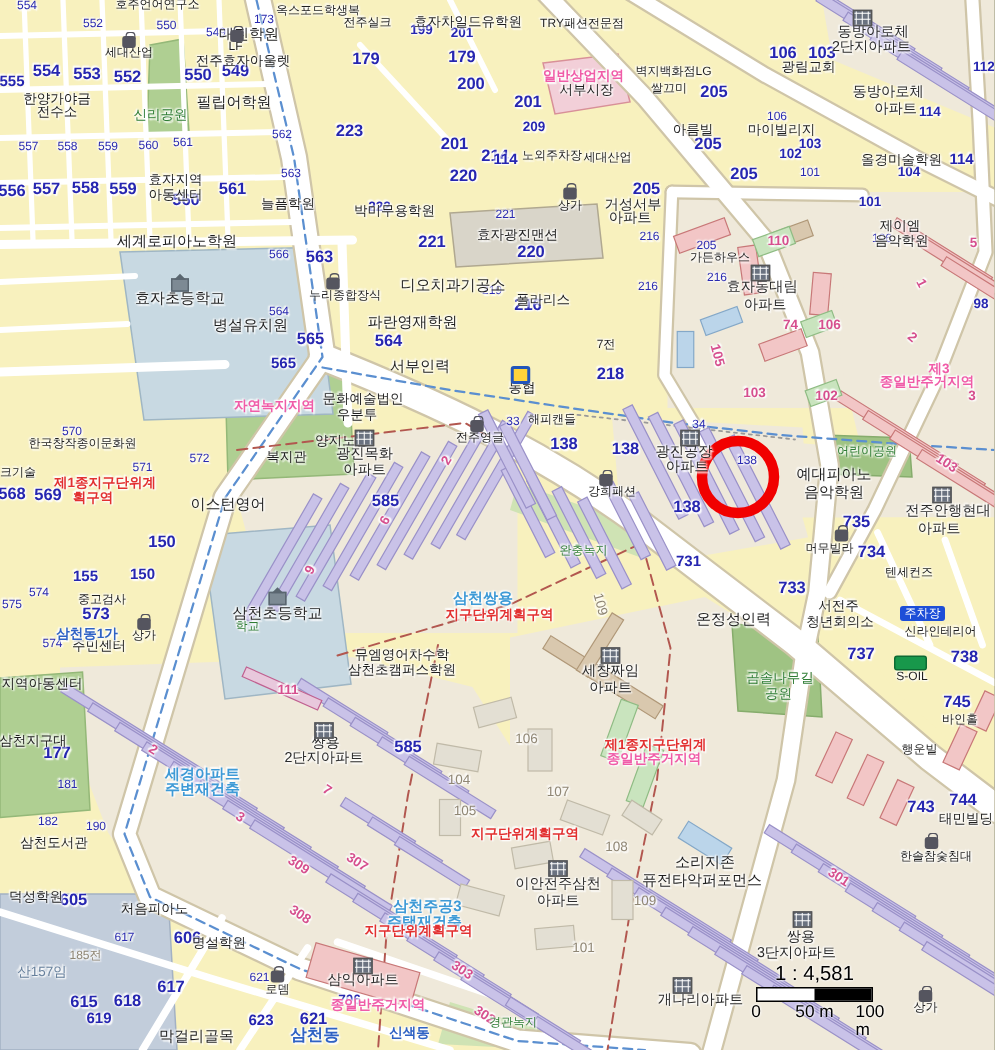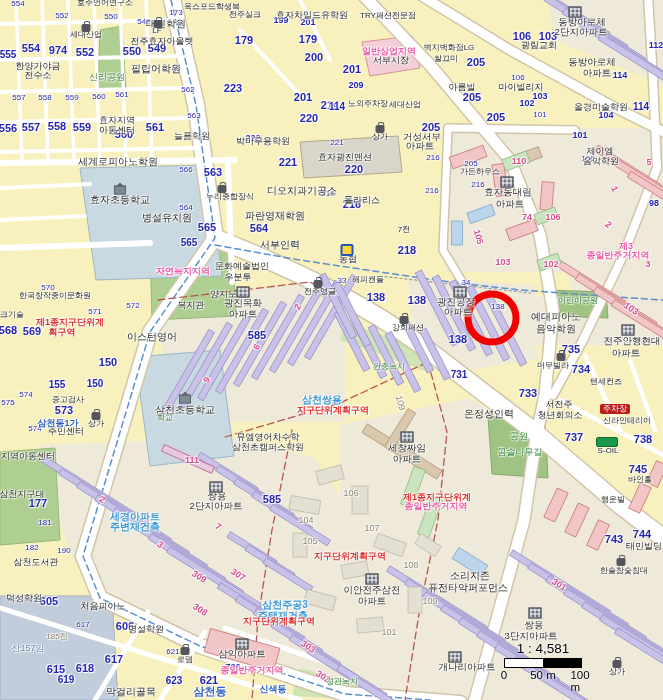--- a/index.html
+++ b/index.html
@@ -14,21 +14,21 @@
   .k-poi {color:#1e1e1e;font-size:9px;}
   .k-apt {color:#2b2b2b;font-size:9.5px;}
   .k-park{color:#2f7d35;font-weight:normal;font-size:9px;}
   .k-dong{color:#2f62c4;font-weight:bold;font-size:10px;}
   .k-dong2{color:#3e9ad6;font-weight:bold;font-size:10px;}
   .k-zpink{color:#f05ca8;font-weight:bold;font-size:9px;}
   .k-zred{color:#e23030;font-weight:bold;font-size:9px;}
   .k-pnum{color:#d64f8e;font-weight:bold;font-size:9px;}
   .k-gnum{color:#8f8674;font-size:9px;}
   .k-mt  {color:#67809c;font-size:9px;}
-  .k-chip{color:#fff;font-size:8px;background:#b91c1c;border-radius:2px;padding:1px 3px;text-shadow:none;}
+  .k-chip{color:#fff;font-size:8px;background:#1d4ed8;border-radius:2px;padding:1px 3px;text-shadow:none;}
   .ic{position:absolute;transform:translate(-50%,-50%);}
   .ic-shop{width:9px;height:8px;background:#55555f;border-radius:2px;}
   .ic-shop::before{content:"";position:absolute;left:2px;top:-3px;width:5px;height:4px;
       border:1px solid #55555f;border-bottom:none;border-radius:3px 3px 0 0;}
   .ic-apt{width:11px;height:9px;background:#6a7280;
       background-image:linear-gradient(#fff 1px,transparent 1px),linear-gradient(90deg,#fff 1px,transparent 1px);
       background-size:4px 4px;background-position:1px 1px;border:1px solid #555;}
   .ic-school{width:10px;height:7px;background:#7d8a94;border:1px solid #5a6670;}
   .ic-school::before{content:"";position:absolute;left:1px;top:-4px;border-left:4px solid transparent;
       border-right:4px solid transparent;border-bottom:4px solid #5a6670;}
@@ -229,21 +229,21 @@
         <rect x="634" y="484" width="12" height="28" fill="#F2C6C6" stroke="#C87878" stroke-width="0.8" transform="rotate(25 640 498)"></rect>
         <rect x="651" y="462" width="12" height="24" fill="#F2C6C6" stroke="#C87878" stroke-width="0.8" transform="rotate(25 657 474)"></rect>
         <rect x="206" y="638" width="72" height="24" fill="#F2C6C6" stroke="#C87878" stroke-width="0.8" transform="rotate(16 242 650)"></rect>
       </g>
 
     <circle cx="492" cy="318" r="24" fill="none" stroke="#F10000" stroke-width="7"></circle>
   </svg>
 
   <div id="labels">
       <div class="lbl k-num" style="left: 31px; top: 48px; transform: translate(-50%, -50%);">554</div>
-      <div class="lbl k-num" style="left: 58px; top: 50px; transform: translate(-50%, -50%);">974</div>
+      <div class="lbl k-num" style="left: 58px; top: 50px; transform: translate(-50%, -50%);">553</div>
       <div class="lbl k-num" style="left: 85px; top: 52px; transform: translate(-50%, -50%);">552</div>
       <div class="lbl k-num" style="left: 132px; top: 51px; transform: translate(-50%, -50%);">550</div>
       <div class="lbl k-num" style="left: 157px; top: 48px; transform: translate(-50%, -50%);">549</div>
       <div class="lbl k-num" style="left: 8px; top: 55px; font-size: 10px; transform: translate(-50%, -50%);">555</div>
       <div class="lbl k-num" style="left: 8px; top: 128px; transform: translate(-50%, -50%);">556</div>
       <div class="lbl k-num" style="left: 31px; top: 127px; transform: translate(-50%, -50%);">557</div>
       <div class="lbl k-num" style="left: 57px; top: 126px; transform: translate(-50%, -50%);">558</div>
       <div class="lbl k-num" style="left: 82px; top: 127px; transform: translate(-50%, -50%);">559</div>
       <div class="lbl k-num" style="left: 124px; top: 134px; transform: translate(-50%, -50%);">560</div>
       <div class="lbl k-num" style="left: 155px; top: 127px; transform: translate(-50%, -50%);">561</div>
@@ -482,21 +482,21 @@
       <div class="lbl k-apt" style="left: 372px; top: 590px; transform: translate(-50%, -50%);">이안전주삼천</div>
       <div class="lbl k-apt" style="left: 372px; top: 601px; transform: translate(-50%, -50%);">아파트</div>
       <div class="lbl k-apt" style="left: 534px; top: 625px; transform: translate(-50%, -50%);">쌍용</div>
       <div class="lbl k-apt" style="left: 531px; top: 636px; transform: translate(-50%, -50%);">3단지아파트</div>
       <div class="lbl k-apt" style="left: 467px; top: 667px; transform: translate(-50%, -50%);">개나리아파트</div>
       <div class="lbl k-apt" style="left: 217px; top: 496px; transform: translate(-50%, -50%);">쌍용</div>
       <div class="lbl k-apt" style="left: 216px; top: 506px; transform: translate(-50%, -50%);">2단지아파트</div>
       <div class="lbl k-apt" style="left: 242px; top: 654px; transform: translate(-50%, -50%);">삼익아파트</div>
       <div class="lbl k-park" style="left: 107px; top: 77px; transform: translate(-50%, -50%);">신리공원</div>
       <div class="lbl k-park" style="left: 520px; top: 452px; transform: translate(-50%, -50%);">곰솔나무길</div>
-      <div class="lbl k-park" style="left: 519px; top: 436px; transform: translate(-50%, -50%);">공원</div>
+      <div class="lbl k-park" style="left: 519px; top: 463px; transform: translate(-50%, -50%);">공원</div>
       <div class="lbl k-park" style="left: 578px; top: 301px; font-size: 8px; transform: translate(-50%, -50%);">어린이공원</div>
       <div class="lbl k-park" style="left: 389px; top: 367px; font-size: 8px; transform: translate(-50%, -50%);">완충녹지</div>
       <div class="lbl k-park" style="left: 342px; top: 682px; font-size: 8px; transform: translate(-50%, -50%);">경관녹지</div>
       <div class="lbl k-park" style="left: 165px; top: 418px; font-size: 8px; transform: translate(-50%, -50%);">학교</div>
       <div class="lbl k-dong" style="left: 58px; top: 423px; font-size: 9px; transform: translate(-50%, -50%);">삼천동1가</div>
       <div class="lbl k-dong" style="left: 210px; top: 691px; font-size: 11px; transform: translate(-50%, -50%);">삼천동</div>
       <div class="lbl k-dong" style="left: 273px; top: 689px; font-size: 9px; transform: translate(-50%, -50%);">신색동</div>
       <div class="lbl k-dong2" style="left: 135px; top: 517px; transform: translate(-50%, -50%);">세경아파트</div>
       <div class="lbl k-dong2" style="left: 135px; top: 527px; transform: translate(-50%, -50%);">주변재건축</div>
       <div class="lbl k-dong2" style="left: 322px; top: 400px; transform: translate(-50%, -50%);">삼천쌍용</div>

